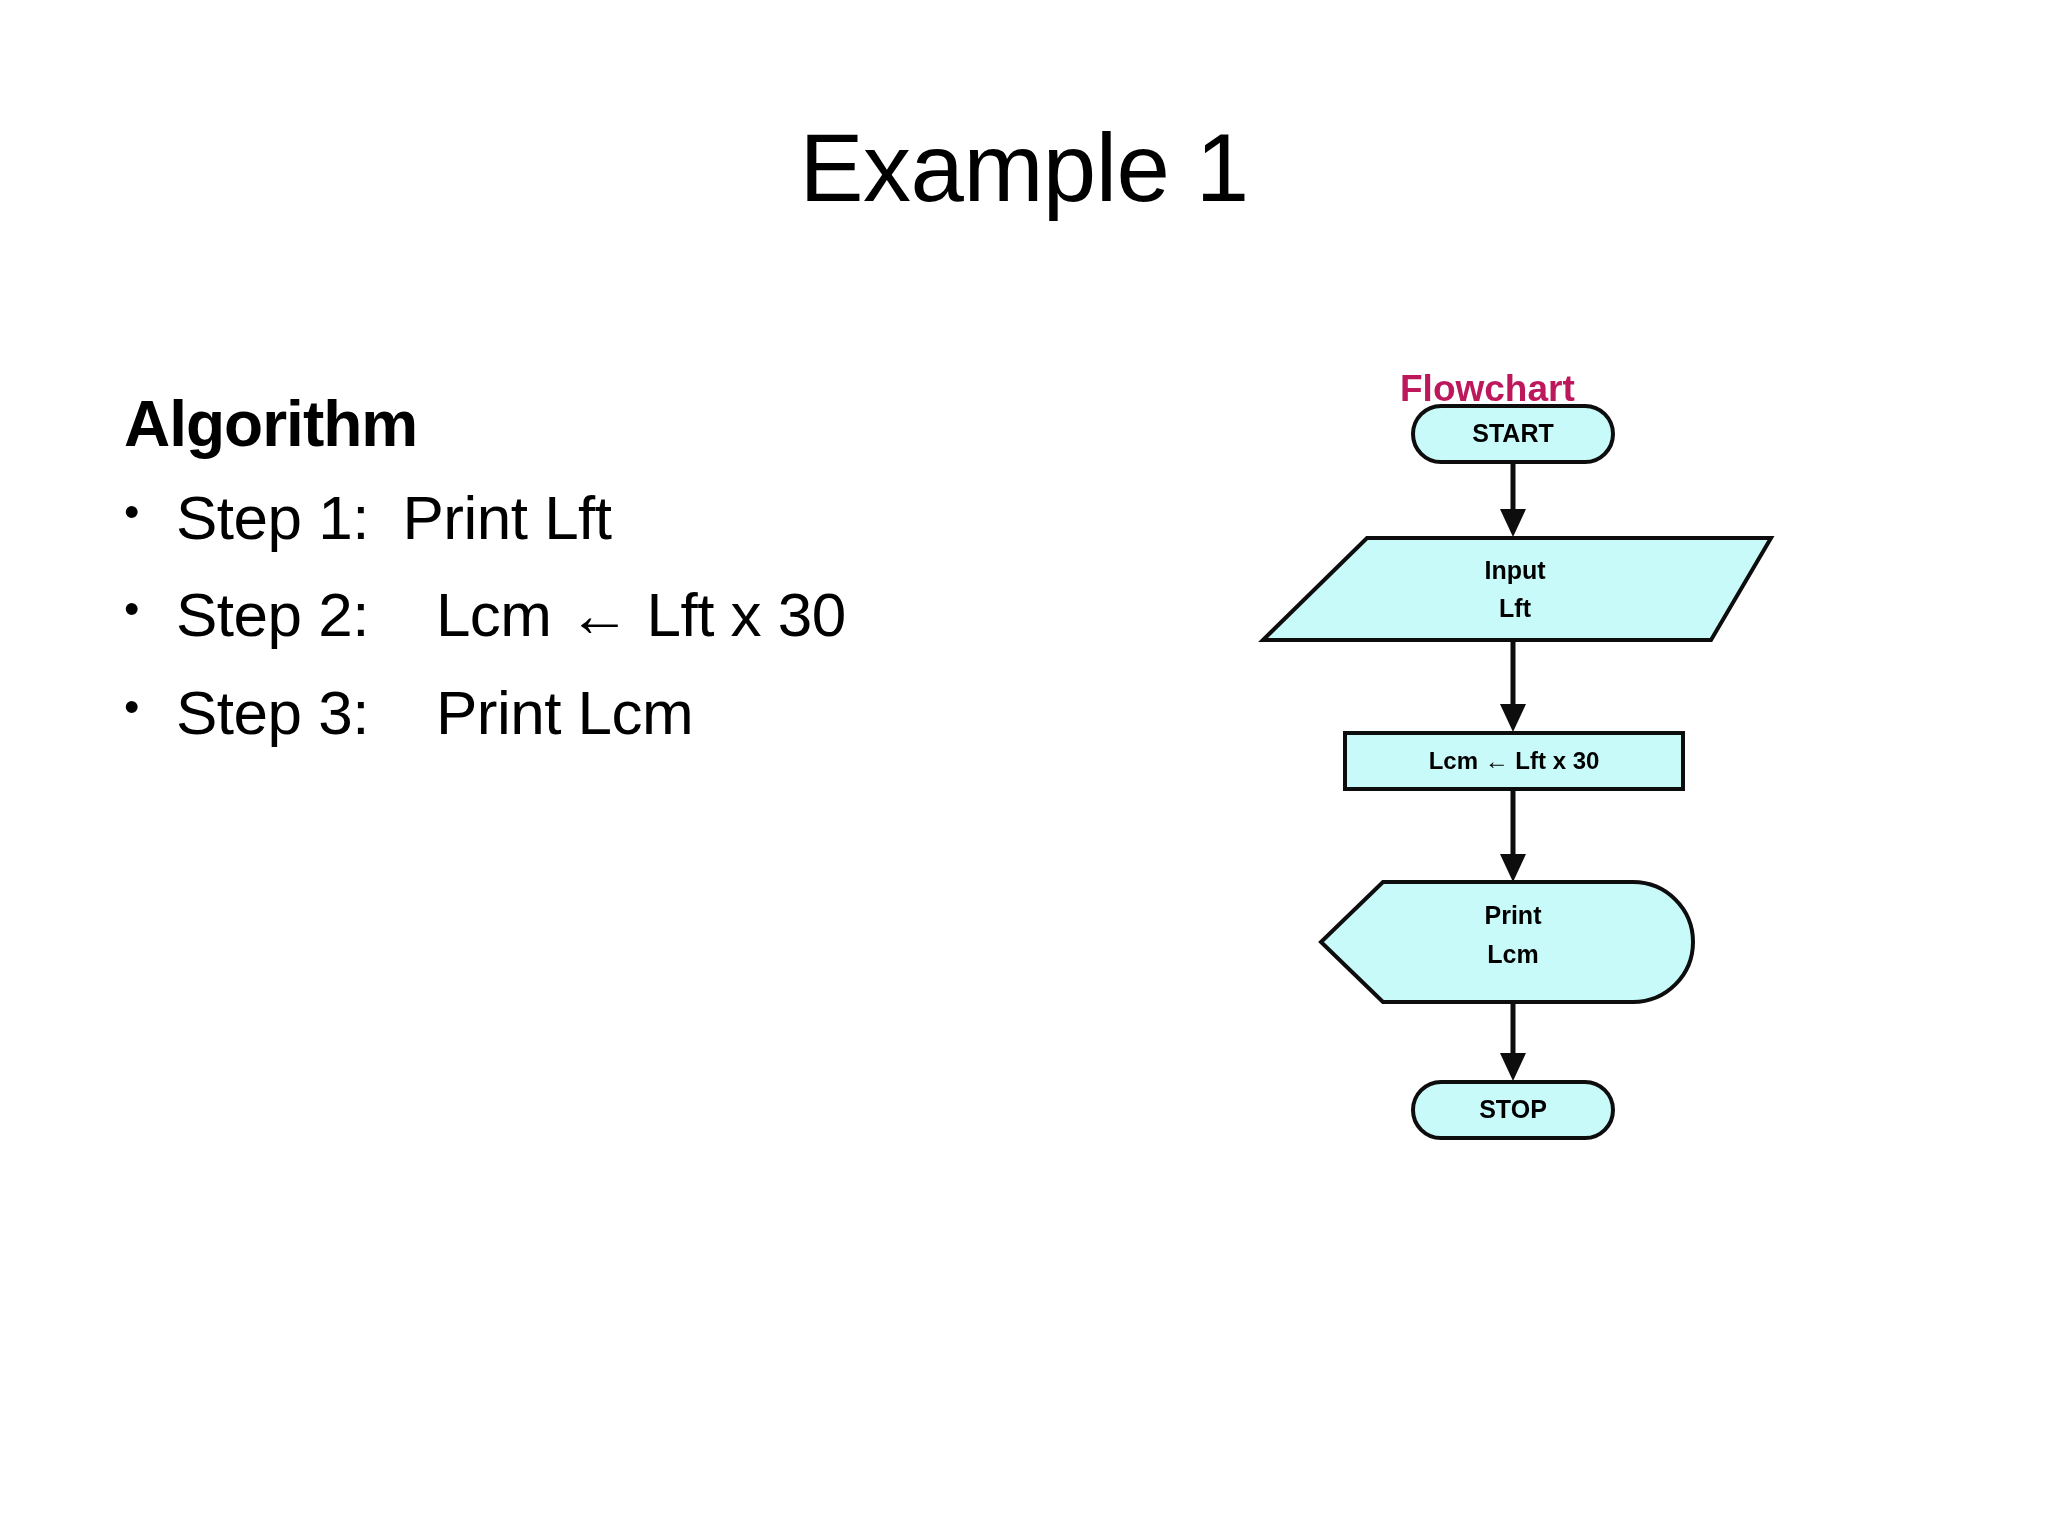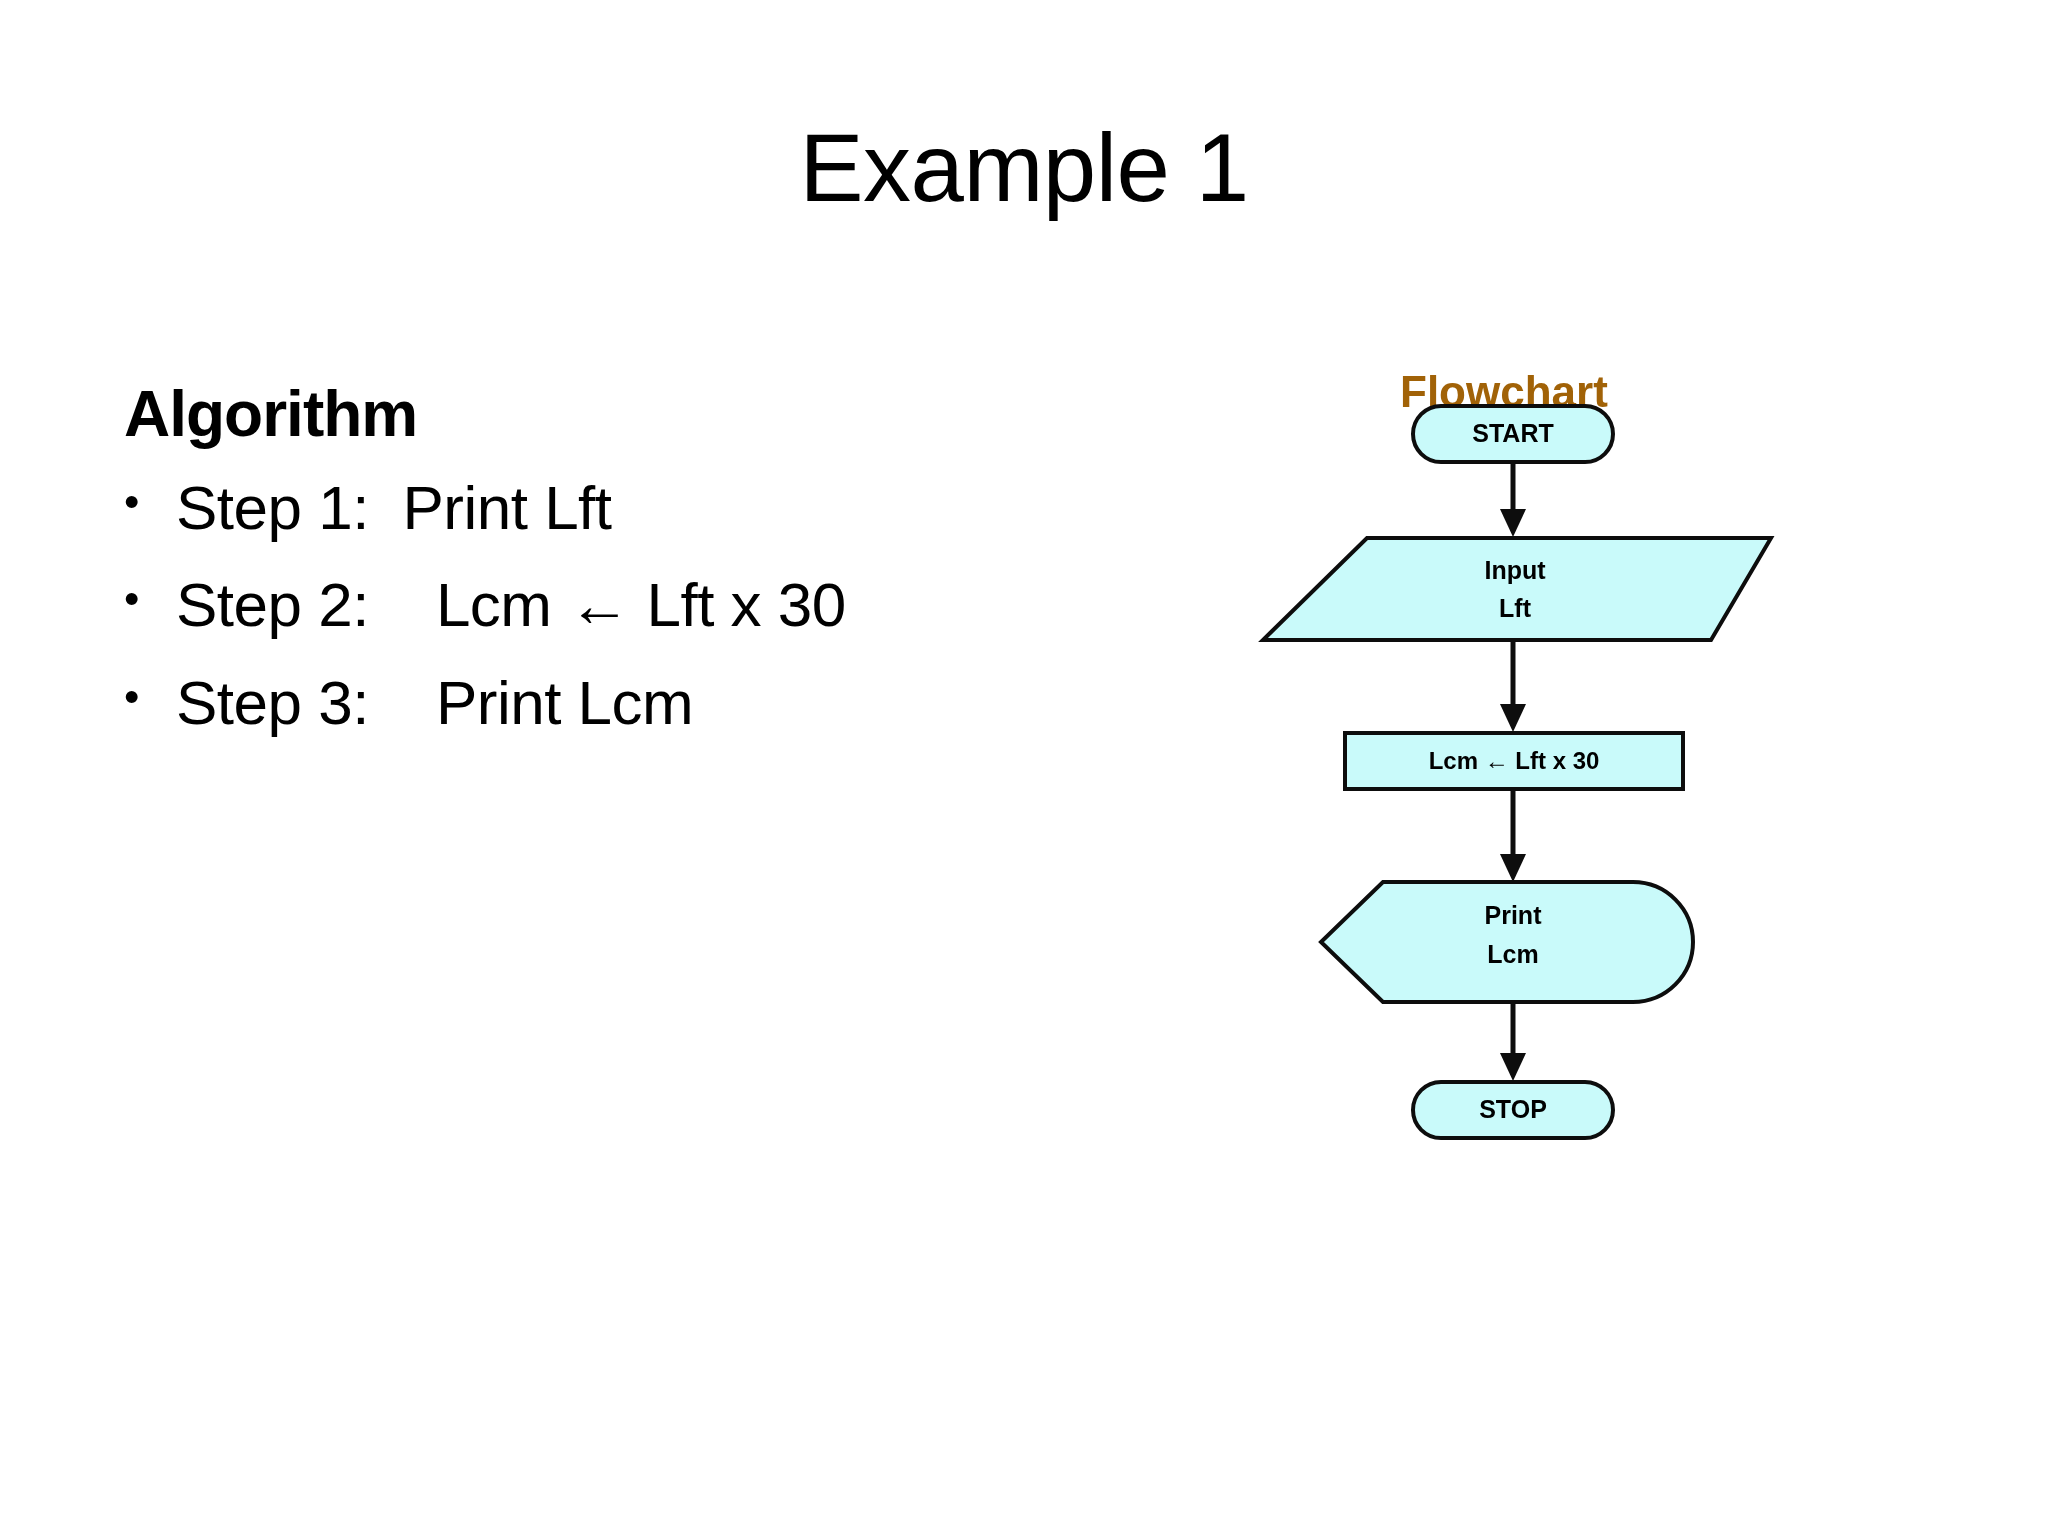--- a/index.html
+++ b/index.html
@@ -37,21 +37,21 @@
     position: absolute;
     left: 124px;
     top: 378px;
     width: 1060px;
   }
   .algorithm-heading {
     font-family: "Liberation Sans", sans-serif;
     font-weight: bold;
     font-size: 64px;
     line-height: 1.0;
-    margin: 4px 0 22px 0;
+    margin: 14px 0 22px 0;
     color: #000000;
     letter-spacing: -1px;
   }
   .algorithm-steps {
     list-style: none;
     margin: 0;
     padding: 0;
   }
   .algorithm-step {
     display: flex;
@@ -81,24 +81,24 @@
     top: 370px;
     width: 560px;
     height: 1020px;
   }
   .flowchart-heading {
     position: absolute;
     left: 145px;
     top: 0;
     font-family: "Liberation Sans", sans-serif;
     font-weight: bold;
-    font-size: 44px;
+    font-size: 37px;
     line-height: 1;
     letter-spacing: 0px;
-    color: #a16207;
+    color: #be185d;
     white-space: nowrap;
   }
 
   .fc-svg {
     position: absolute;
     left: 0;
     top: 0;
     width: 560px;
     height: 1020px;
     display: block;

